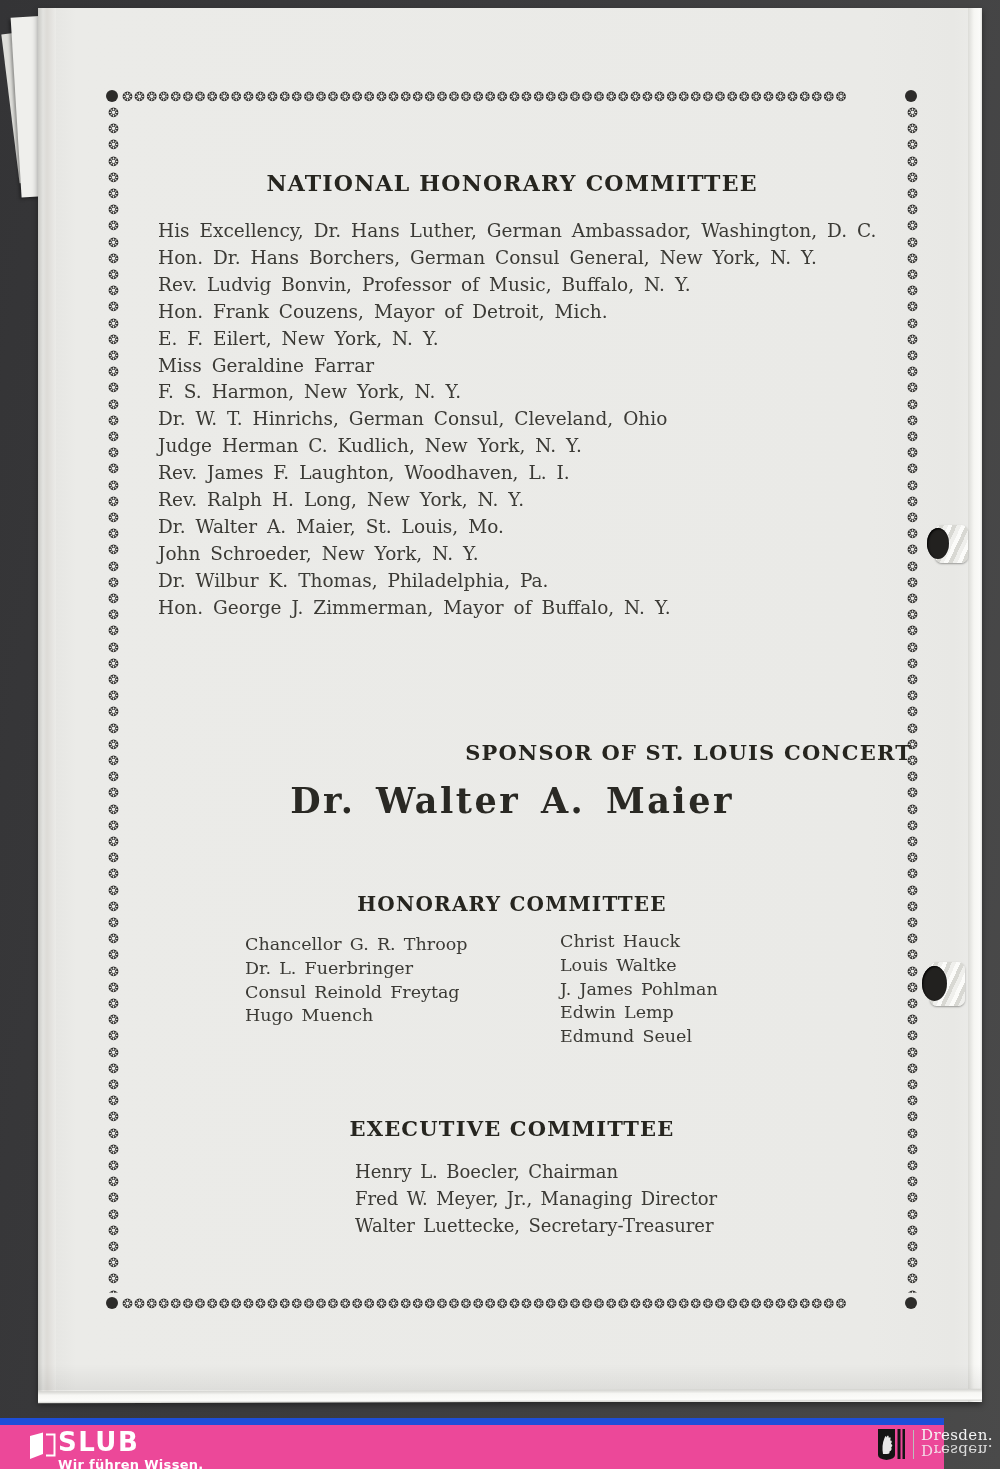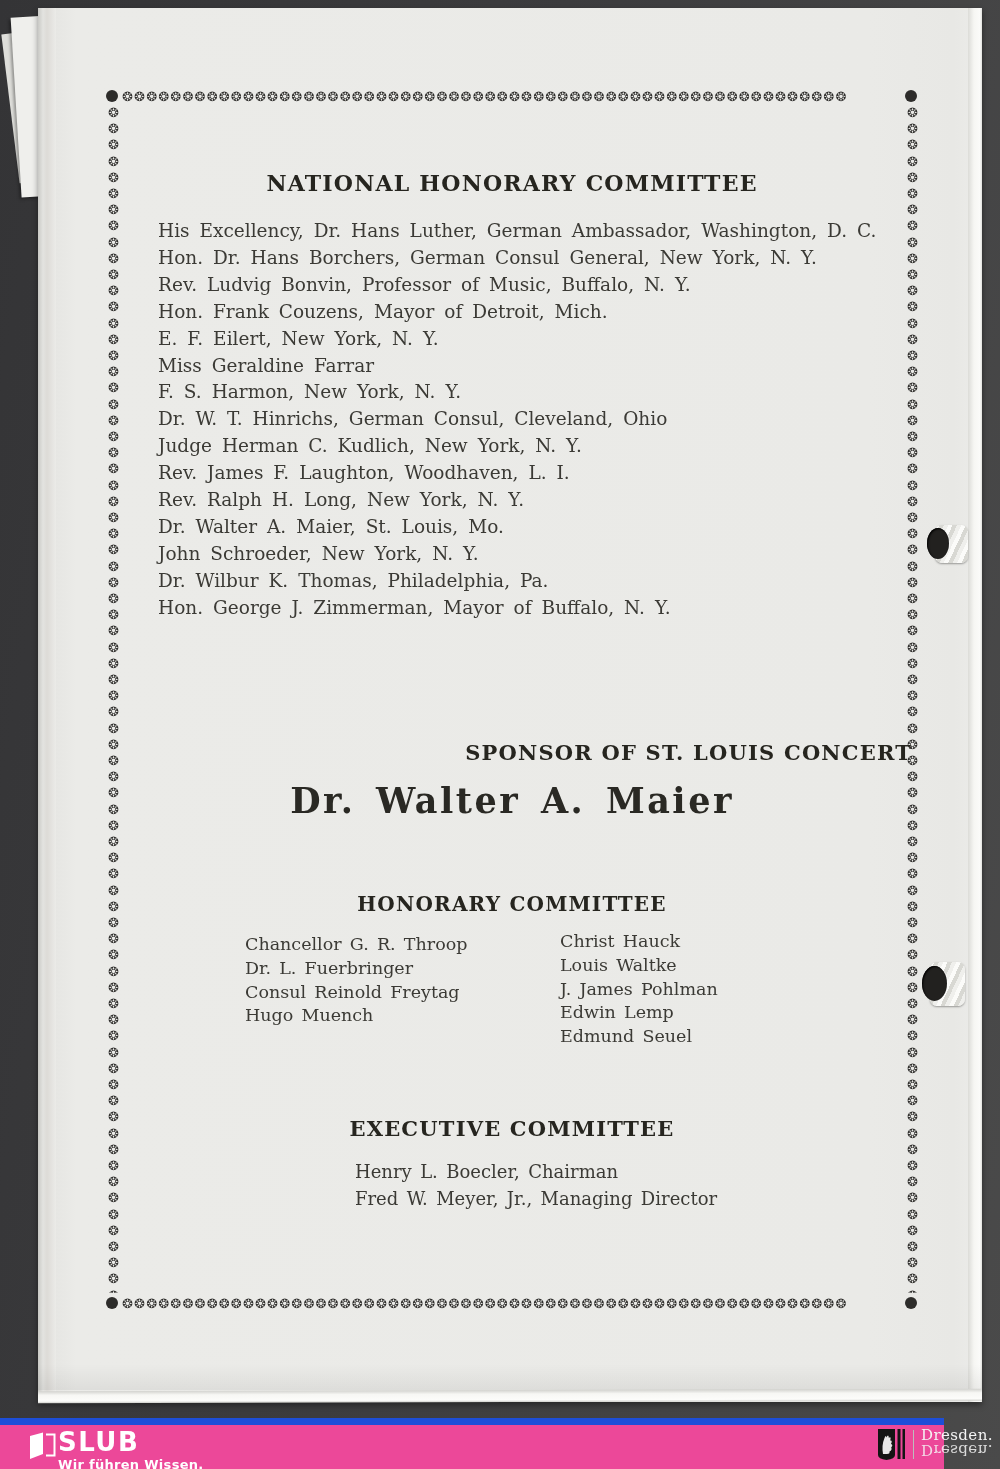--- a/index.html
+++ b/index.html
@@ -132,20 +132,21 @@
       <div class="col-line">Louis Waltke</div>
       <div class="col-line">J. James Pohlman</div>
       <div class="col-line">Edwin Lemp</div>
       <div class="col-line">Edmund Seuel</div>
     </div>
 
   <div class="heading h-executive">EXECUTIVE COMMITTEE</div>
   <div class="exec-list">
       <div class="exec-line">Henry L. Boecler, Chairman</div>
       <div class="exec-line">Fred W. Meyer, Jr., Managing Director</div>
+      <div class="exec-line">Walter Luettecke, Secretary-Treasurer</div>
     </div>
 </div>
 
 <div class="clasp" style="left:925px;top:523px;width:44px;height:42px;">
   <div class="clasp-body" style="left:10px;top:2px;width:33px;height:38px;"></div>
   <div class="clasp-hole" style="left:2px;top:5px;width:22px;height:31px;"></div>
 </div>
 <div class="clasp" style="left:918px;top:958px;width:48px;height:52px;">
   <div class="clasp-body" style="left:12px;top:4px;width:35px;height:44px;"></div>
   <div class="clasp-hole" style="left:4px;top:8px;width:25px;height:35px;"></div>

